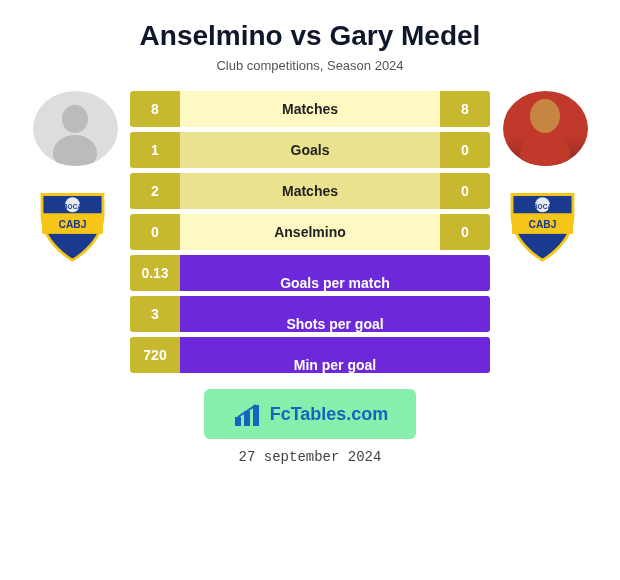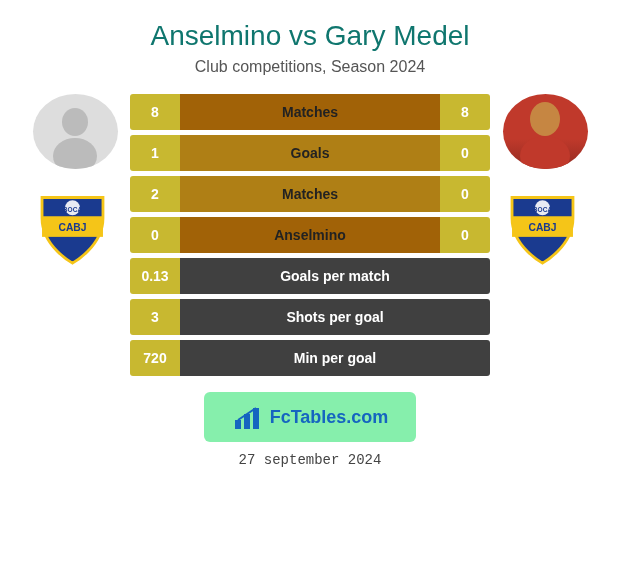--- a/index.html
+++ b/index.html
@@ -15,28 +15,28 @@
       width: 620px;
       height: 580px;
       display: flex;
       flex-direction: column;
       align-items: center;
       padding: 20px 10px 10px;
     }
 
     .title {
       font-size: 28px;
-      font-weight: normal;
-      color: #0f766e;
+      font-weight: bold;
+      color: #0f172a;
       text-align: center;
       margin-bottom: 6px;
     }
 
     .subtitle {
-      font-size: 16px;
+      font-size: 13px;
       color: #555;
       text-align: center;
       margin-bottom: 18px;
     }
 
     .main-row {
       display: flex;
       flex-direction: row;
       align-items: flex-start;
       width: 100%;
@@ -102,21 +102,21 @@
       min-width: 50px;
       height: 100%;
       display: flex;
       align-items: center;
       justify-content: center;
       z-index: 2;
     }
 
     .stat-label-area {
       flex: 1;
-      background: #a16207;
+      background: #fef9c3;
       display: flex;
       align-items: center;
       justify-content: center;
       height: 100%;
       position: relative;
     }
 
     .stat-label {
       font-weight: bold;
       font-size: 14px;
@@ -146,21 +146,22 @@
       min-width: 50px;
       height: 100%;
       display: flex;
       align-items: center;
       justify-content: center;
       z-index: 2;
     }
 
     
     .stat-row-single .stat-label-area {
-      background: #404040;
+      background: #6d28d9;
+      align-items: flex-end;
     }
     .stat-row-single .stat-label {
       color: #fff;
     }
 
     
     .logo-area {
       margin-top: 16px;
       background: #86efac;
       border-radius: 6px;

